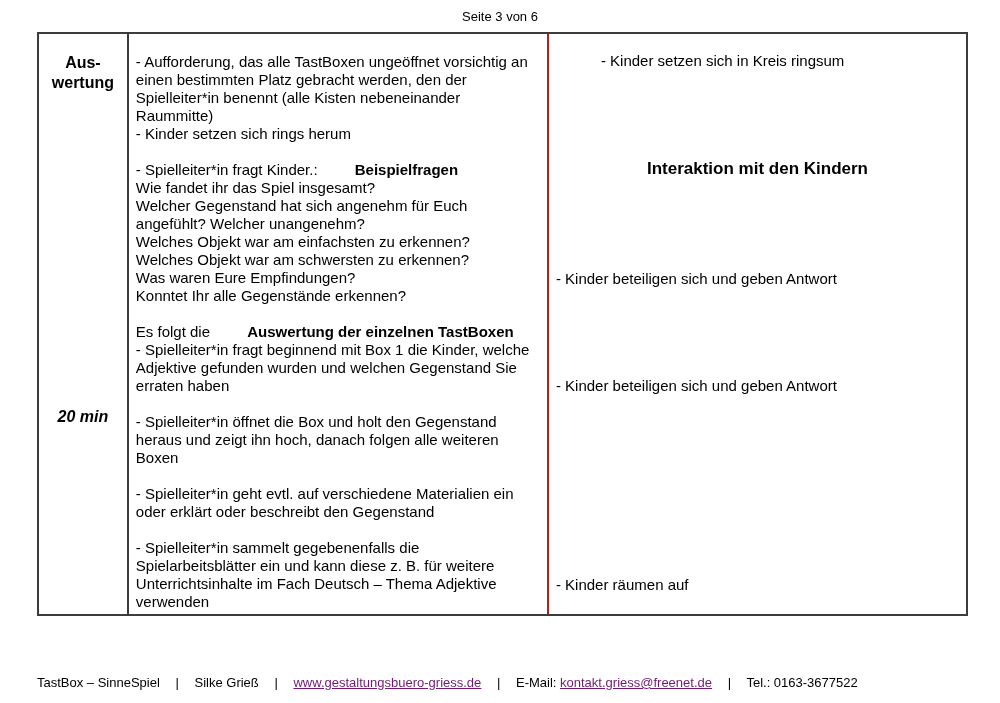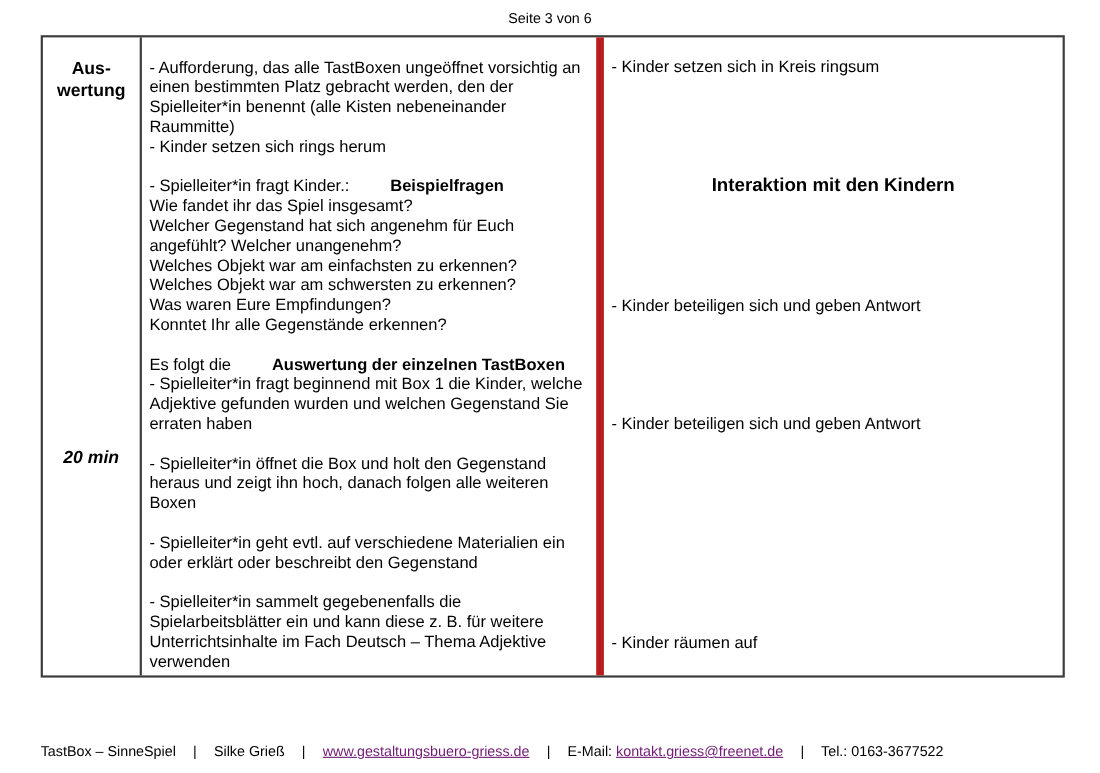--- a/index.html
+++ b/index.html
@@ -40,21 +40,21 @@
     box-sizing: border-box;
     position: relative;
     overflow: hidden;
   }
   .cell-phase {
     width: 90px;
     border-right: 2px solid #3c3c3c;
   }
   .cell-activities {
     width: 421px;
-    border-right: 7px solid #b91c1c;
+    border-right: 2px solid #b91c1c;
     padding: 19px 3px 0 7px;
     font-size: 15px;
     line-height: 18px;
   }
   .cell-observations {
     width: 418px;
     font-size: 15px;
     line-height: 18px;
   }
   .phase-label {
@@ -78,21 +78,21 @@
   .para {
     white-space: pre;
     margin: 0 0 18px 0;
   }
   .para .b { font-weight: bold; margin-left: 33px; }
   .obs-item {
     position: absolute;
     left: 7px;
     white-space: pre;
   }
-  .obs-item.i1 { top: 18px; }
+  .obs-item.i1 { top: 18px; margin-left: 45px; }
   .obs-item.i2 { top: 236px; }
   .obs-item.i3 { top: 343px; }
   .obs-item.i4 { top: 542px; }
   .interaction-heading {
     position: absolute;
     top: 125px;
     left: 0;
     width: 100%;
     text-align: center;
     font-weight: bold;

